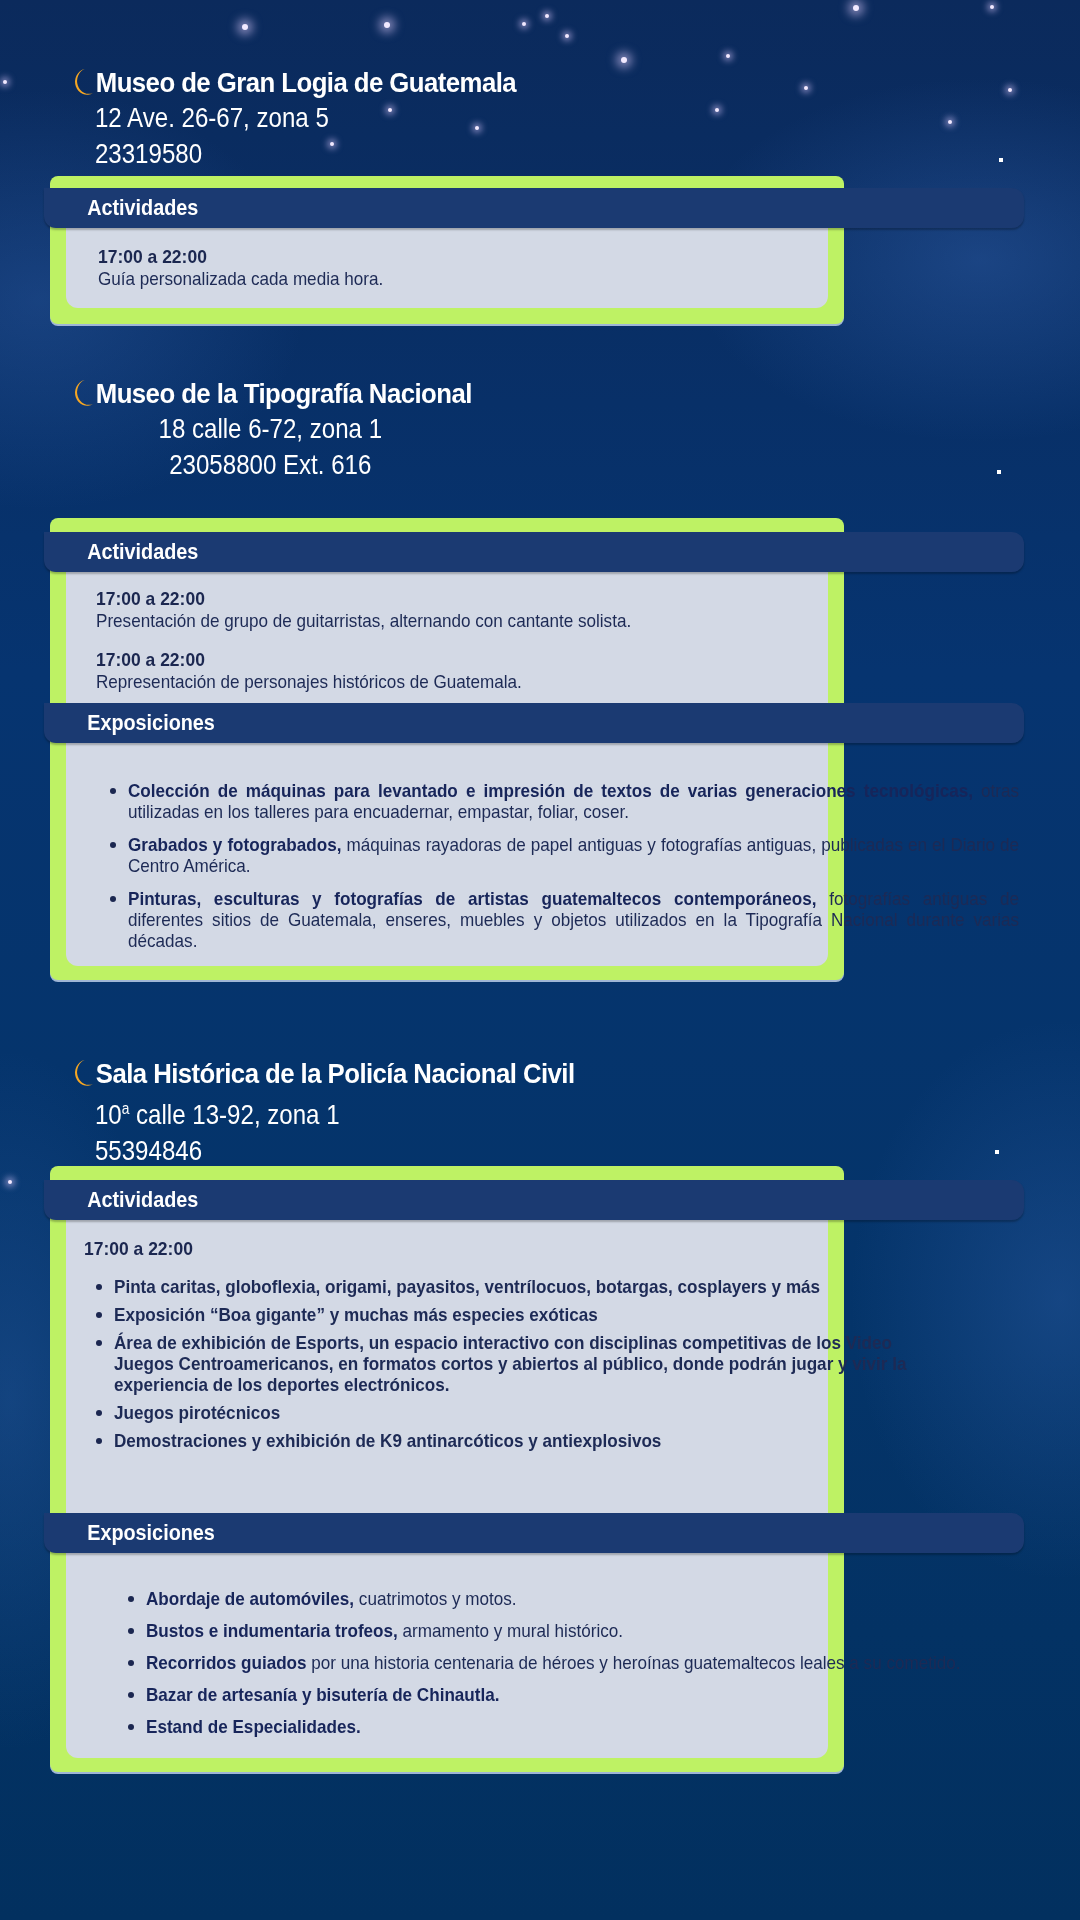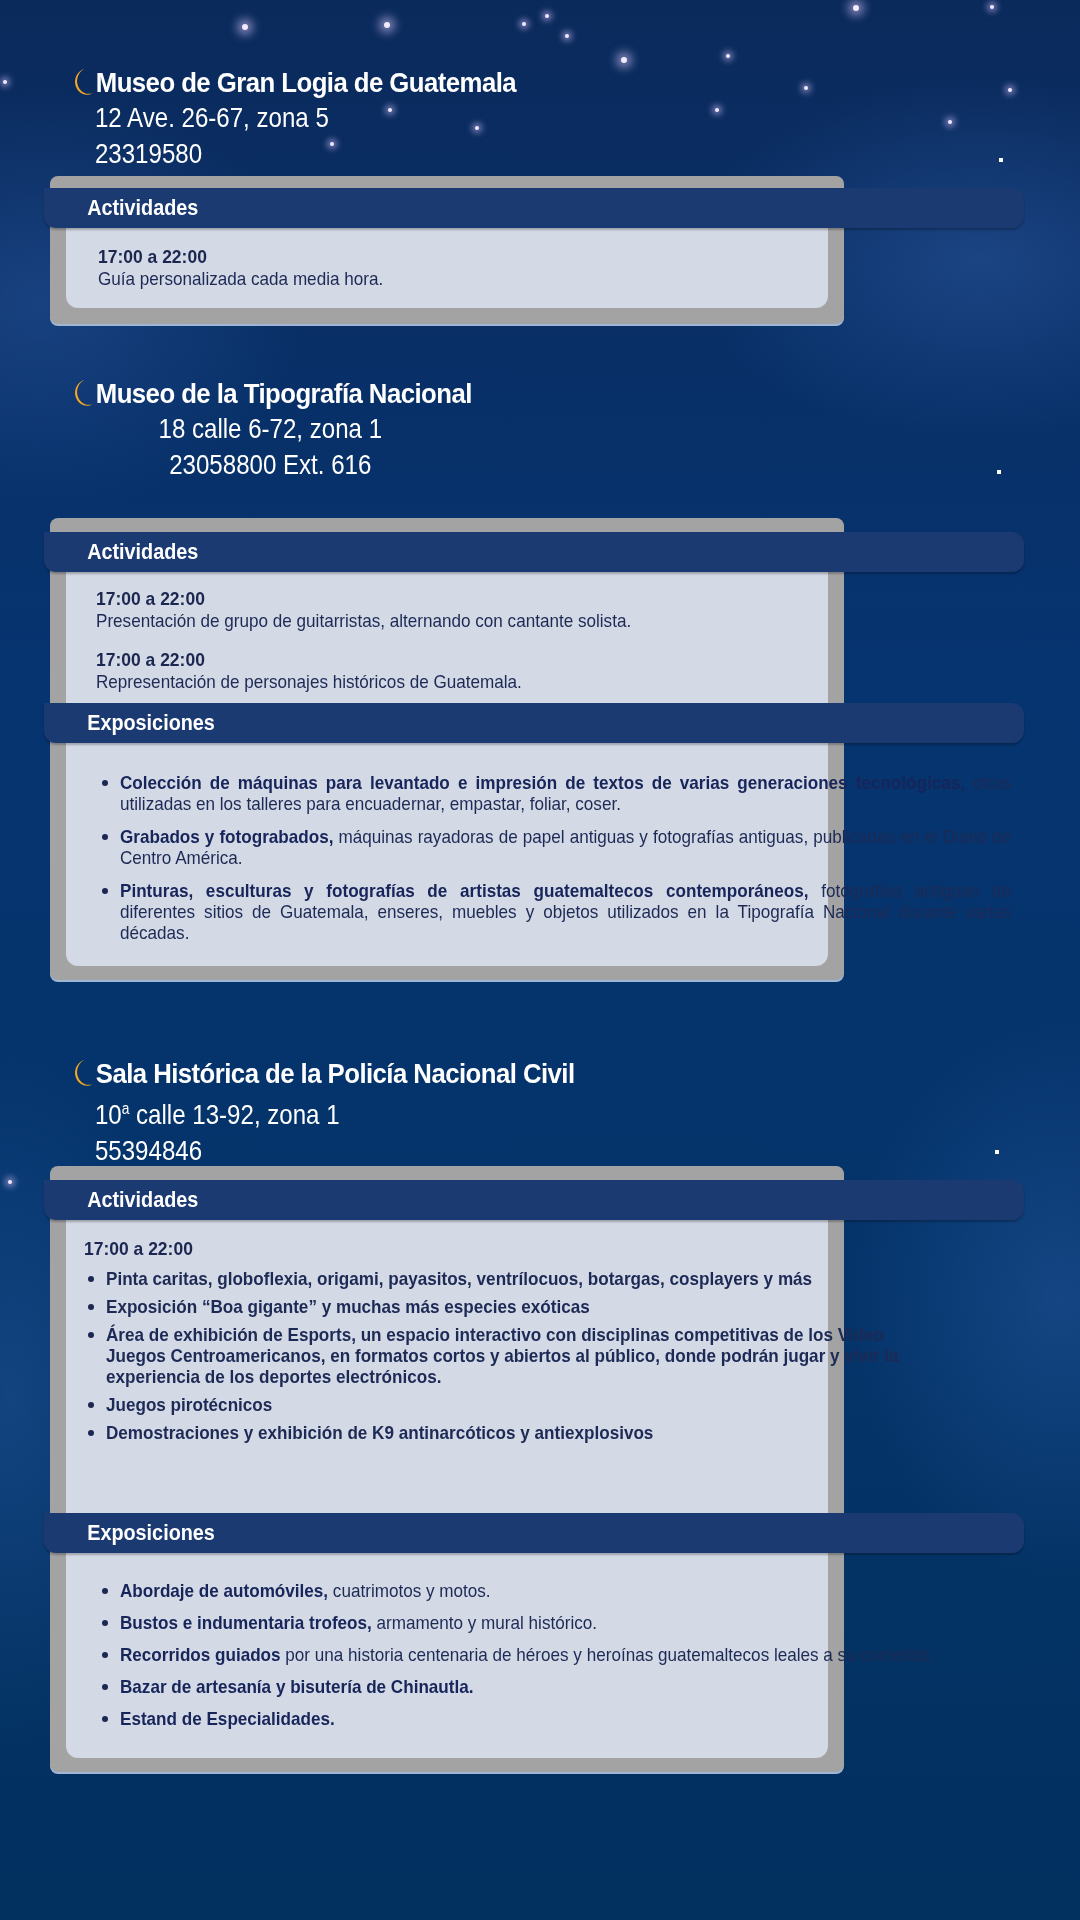--- a/index.html
+++ b/index.html
@@ -36,40 +36,40 @@
     position:absolute; left:0; top:2px; width:26px; height:28px;
   }
   .venue-line {
     padding-left:29px; font-size:28px; line-height:36px;
     transform:scaleX(0.86); transform-origin:left center; white-space:nowrap;
   }
   .venue-line sup { font-size:16px; }
 
   .card {
     position:absolute; left:50px; width:794px;
-    background:#a3a3a3; border-radius:8px;
+    background:#bef264; border-radius:8px;
     box-shadow: 0 2px 0 #9fb6d6;
   }
   .panel {
     position:absolute; left:16px; right:16px;
     background:#d3d9e5; border-radius:12px;
   }
   .bar {
     position:absolute; left:-6px; width:980px; height:40px;
     background:#1b3a72; border-radius:0 12px 12px 12px;
     box-shadow: 0 2px 2px rgba(0,0,0,0.25);
     color:#fff; font-weight:bold; font-size:22px; line-height:40px;
   }
   .bar span { display:inline-block; padding-left:48px; transform:scaleX(0.9); transform-origin:left center; }
 
   .txt { position:absolute; color:#1d2a55; font-size:19px; line-height:22px; }
   .time { font-weight:bold; font-size:19px; color:#1b2750; transform:scaleX(0.92); transform-origin:left center; display:block; }
   .desc { display:block; transform:scaleX(0.9); transform-origin:left center; white-space:nowrap; }
 
-  .blist { position:absolute; margin:4px; padding:0; list-style:none; color:#1d2a55; }
+  .blist { position:absolute; margin:12px; padding:0; list-style:none; color:#1d2a55; }
   .blist li { position:relative; padding-left:20px; font-size:19px; line-height:21px; }
   .blist li::before {
     content:""; position:absolute; left:2px; top:8px; width:6px; height:6px;
     border-radius:50%; background:#1b2750;
   }
   .blist li b { color:#17255a; }
   .expo li { margin-bottom:12px; }
   .expo li .inner { display:block; text-align:justify; }
   .act3 li { margin-bottom:7px;font-weight:bold; }
   .expo3 li { margin-bottom:11px; }
@@ -181,20 +181,20 @@
   <ul class="blist act3" style="left:32px;top:98px;width:840px;">
     <li><span class="squeeze">Pinta caritas, globoflexia, origami, payasitos, ventrílocuos, botargas, cosplayers y más</span></li>
     <li><span class="squeeze">Exposición “Boa gigante” y muchas más especies exóticas</span></li>
     <li><span class="squeeze">Área de exhibición de Esports, un espacio interactivo con disciplinas competitivas de los Video Juegos Centroamericanos, en formatos cortos y abiertos al público, donde podrán jugar y vivir la experiencia de los deportes electrónicos.</span></li>
     <li><span class="squeeze">Juegos pirotécnicos</span></li>
     <li><span class="squeeze">Demostraciones y exhibición de K9 antinarcóticos y antiexplosivos</span></li>
   </ul>
   <div class="bar" style="top:347px;">
     <span>Exposiciones</span>
   </div>
-  <ul class="blist expo3" style="left:46px;top:410px;width:930px;">
+  <ul class="blist expo3" style="left:64px;top:410px;width:930px;">
     <li><span class="squeeze"><b>Abordaje de automóviles,</b><span> cuatrimotos y motos.</span></span></li>
     <li><span class="squeeze"><b>Bustos e indumentaria trofeos,</b><span> armamento y mural histórico.</span></span></li>
     <li><span class="squeeze"><b>Recorridos guiados</b><span> por una historia centenaria de héroes y heroínas guatemaltecos leales a su cometido.</span></span></li>
     <li><span class="squeeze"><b>Bazar de artesanía y bisutería de Chinautla.</b><span></span></span></li>
     <li><span class="squeeze"><b>Estand de Especialidades.</b><span></span></span></li>
   </ul>
 </div>
 
 </body></html>

